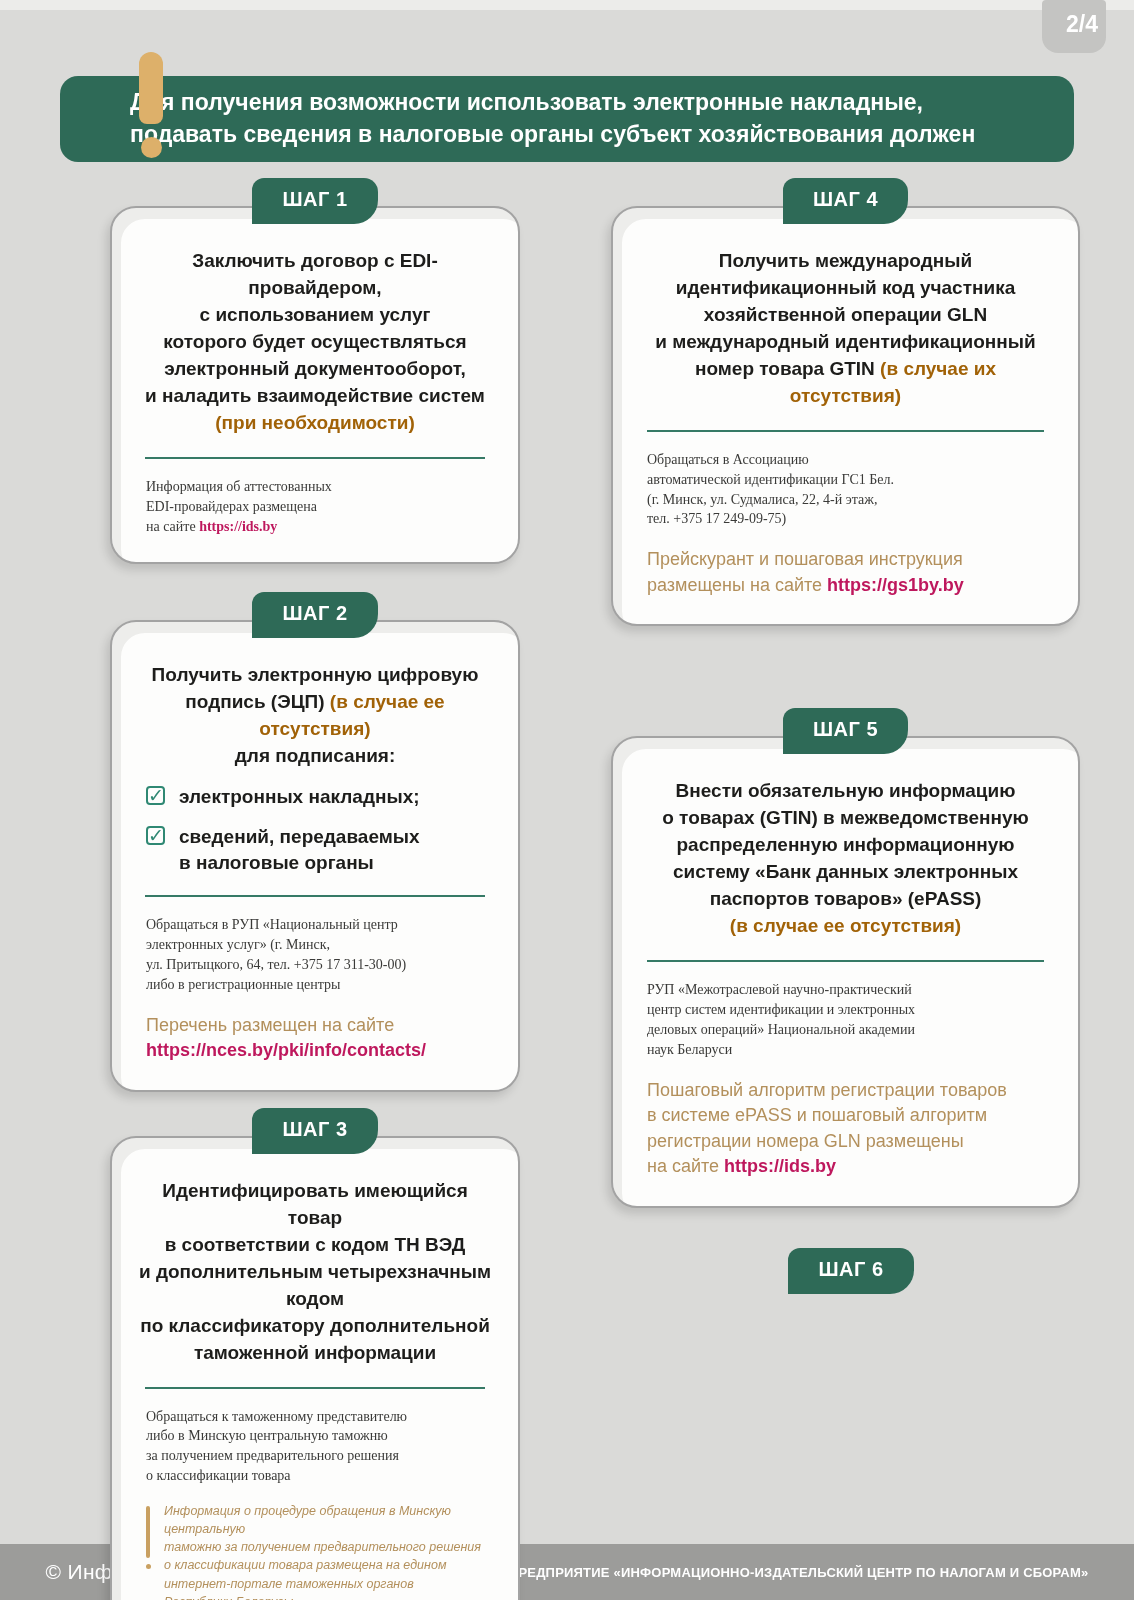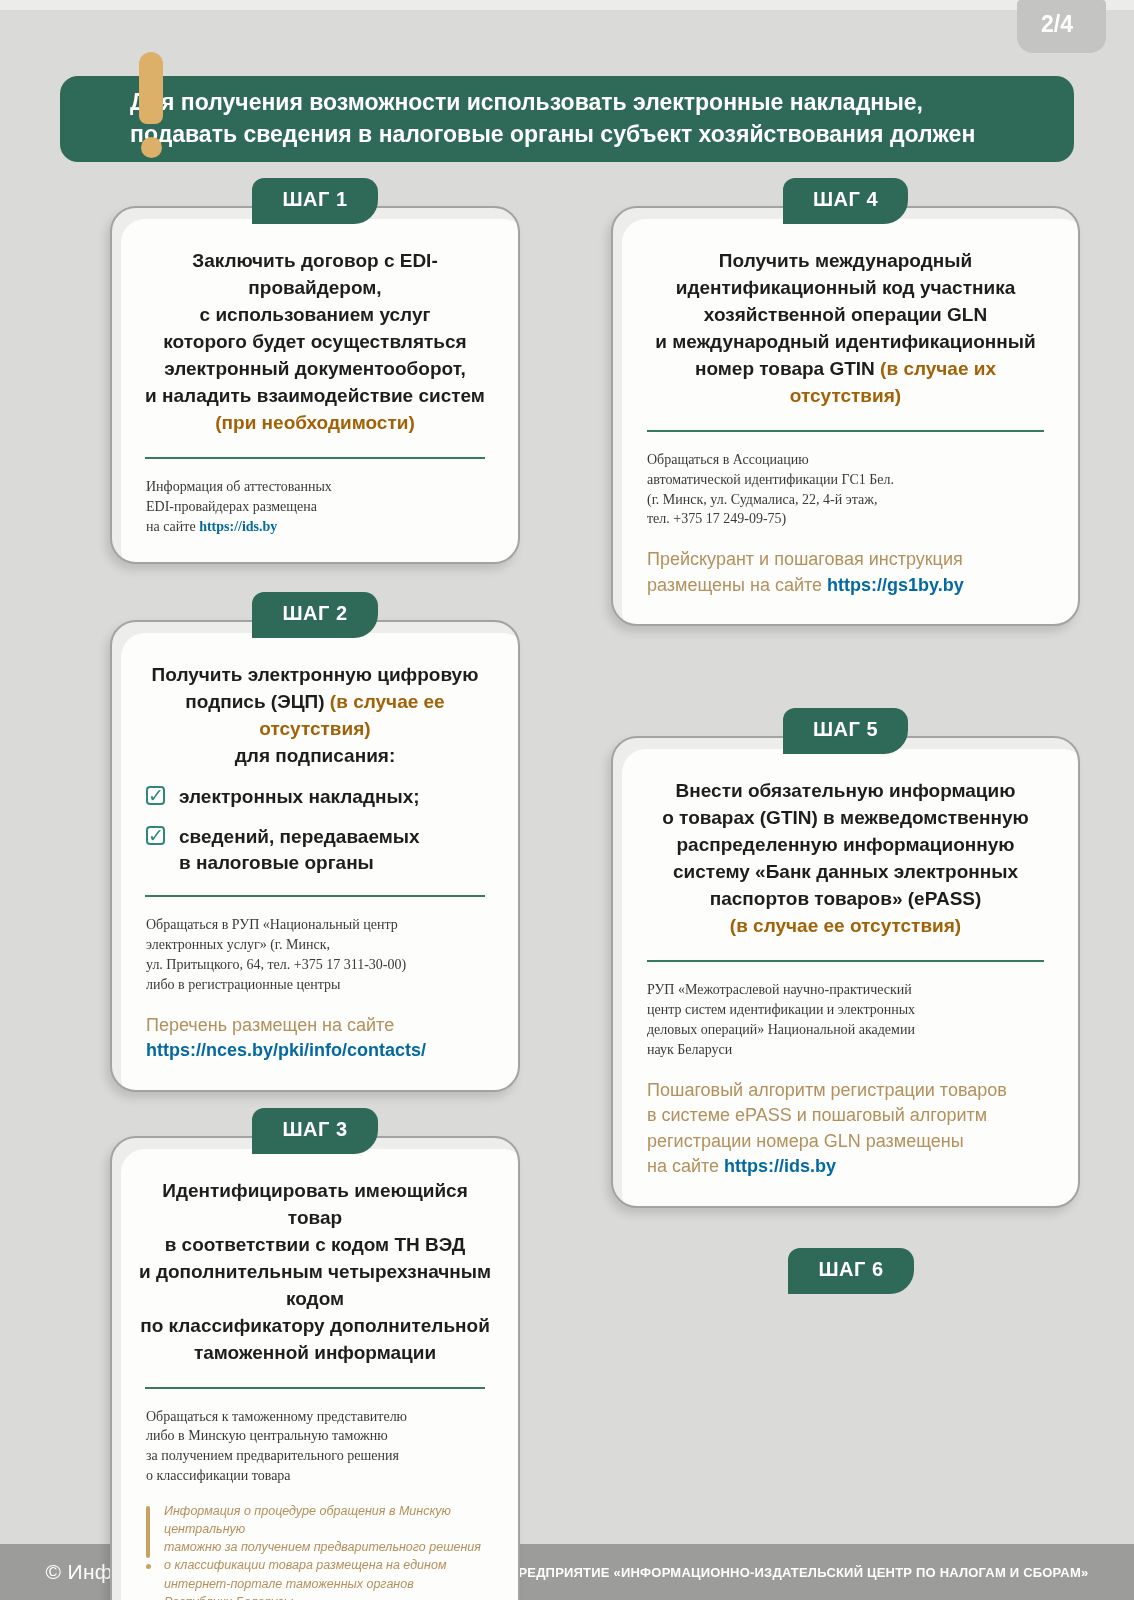--- a/index.html
+++ b/index.html
@@ -12,21 +12,21 @@
     height: 1600px;
     overflow: hidden;
   }
   .top-strip { position: absolute; top: 0; left: 0; width: 100%; height: 10px; background: #ececea; }
 
   
   .page-badge {
     position: absolute; top: 0; right: 28px;
     background: #c4c4c2; color: #ffffff;
     font-weight: bold; font-size: 23px;
-    padding: 11px 33px 15px 24px;
+    padding: 11px 8px 15px 24px;
     border-radius: 4px 4px 16px 16px;
   }
 
   
   .banner {
     position: absolute; left: 60px; top: 76px; width: 1014px; height: 86px;
     background: #2e6a57; border-radius: 18px;
     display: flex; align-items: center;
     padding: 10px 18px 10px 70px;
   }
@@ -73,21 +73,21 @@
   .accent { color: #a16207; }
   .divider { border: none; border-top: 2px solid #367a66; margin: 20px auto 18px auto; width: 96%; }
   .body-text {
     font-size: 14px; line-height: 1.42; color: #3a3a38;
     white-space: pre-line; padding: 0 8px; font-family: Liberation Serif, serif;
   }
   .gold-text {
     font-size: 18px; line-height: 1.42; color: #b3905c;
     white-space: pre-line; padding: 0 8px; margin-top: 18px;
   }
-  a.link { color: #0369a1; font-weight: bold; text-decoration: none; }
+  a.link { color: #be185d; font-weight: bold; text-decoration: none; }
 
   .checklist { list-style: none; margin: 14px 0 4px 0; padding: 0 8px; }
   .checklist li {
     display: flex; gap: 14px; align-items: flex-start;
     font-weight: bold; font-size: 19px; color: #1d1d1b; line-height: 1.35;
     margin-bottom: 14px; white-space: pre-line;
   }
   .checkbox {
     flex: 0 0 auto; width: 19px; height: 19px; margin-top: 2px;
     border: 2.5px solid #2f8873; border-radius: 4px;

